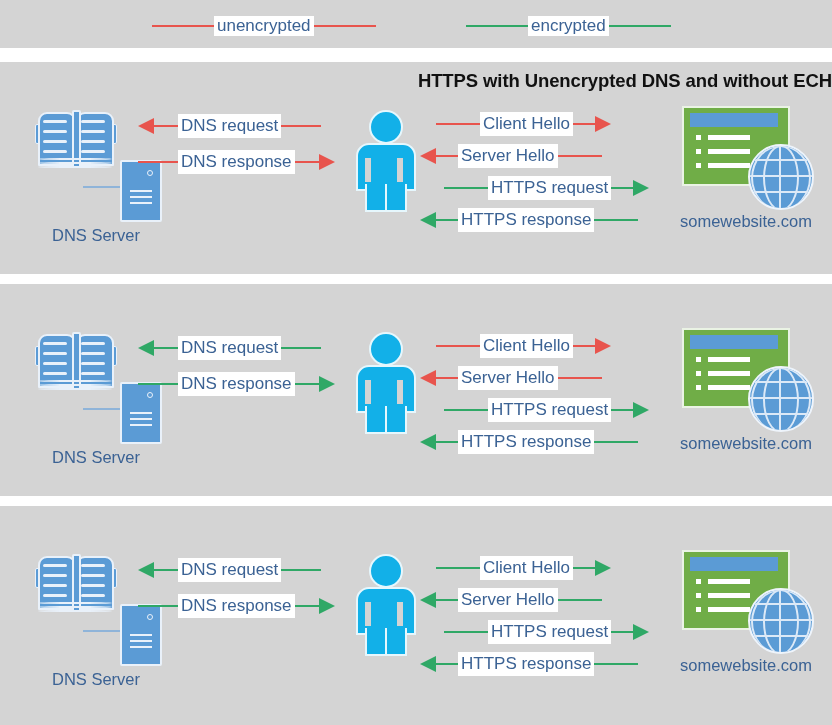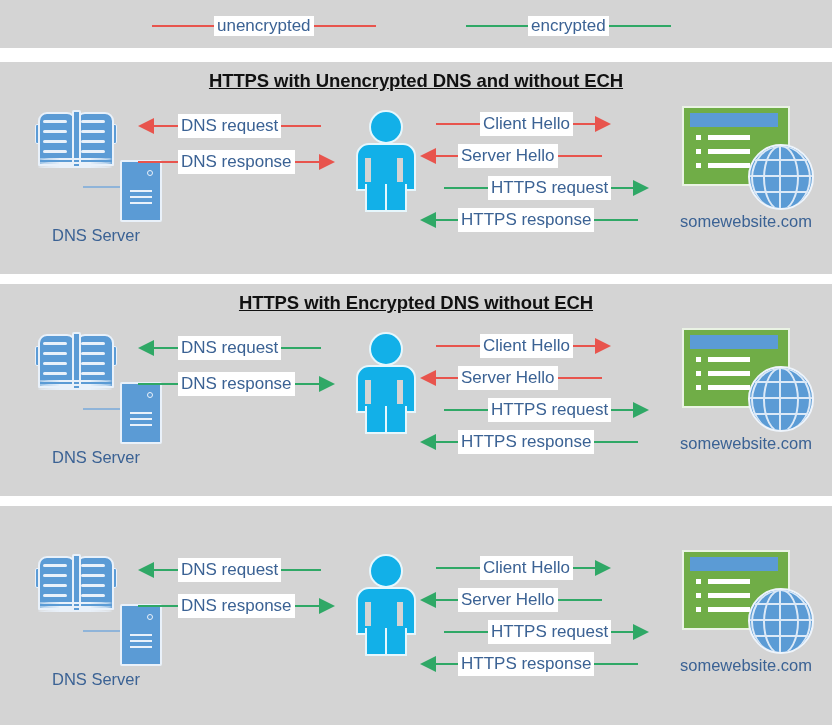--- a/index.html
+++ b/index.html
@@ -56,26 +56,25 @@
     padding: 0 3px;
     white-space: nowrap;
   }
 
   
   .panel-title {
     position: absolute;
     left: 0;
     top: 8px;
     width: 832px;
-    text-align: center;
+    text-align: right;
     font-size: 18.5px;
     font-weight: bold;
     color: #111111;
     letter-spacing: -0.1px;
-    text-decoration: underline;
   }
 
   
   .dns-group { position: absolute; left: 28px; top: 46px; width: 160px; height: 150px; }
   .book {
     position: absolute; left: 8px; top: 0; width: 78px; height: 62px;
   }
   .book-half {
     position: absolute; top: 4px; width: 34px; height: 50px;
     background: #5b9bd5; border: 2px solid #e9f1fa;
@@ -316,21 +315,20 @@
         <span class="arrow right"></span>
       </div>
       <div class="msg green" style="left: 420px; top: 146px; width: 266px;">
         <span class="arrow left"></span>
         <span class="line" style="width: 22px;"></span>
         <span class="label">HTTPS response</span>
         <span class="line" style="width: 44px;"></span>
       </div>
     </div>
   <div class="panel" id="panel-2">
-      <div class="panel-title">HTTPS with Encrypted DNS without ECH</div>
       <div class="dns-group" style="top: 46px;">
         <div class="book">
           <span class="book-clasp l"></span>
           <span class="book-clasp r"></span>
           <span class="book-half left"></span>
           <span class="book-half right"></span>
           <span class="book-spine"></span>
           <span class="book-line" style="left:7px;top:12px;width:24px"></span>
           <span class="book-line" style="left:45px;top:12px;width:24px"></span>
           <span class="book-line" style="left:7px;top:22px;width:24px"></span>

